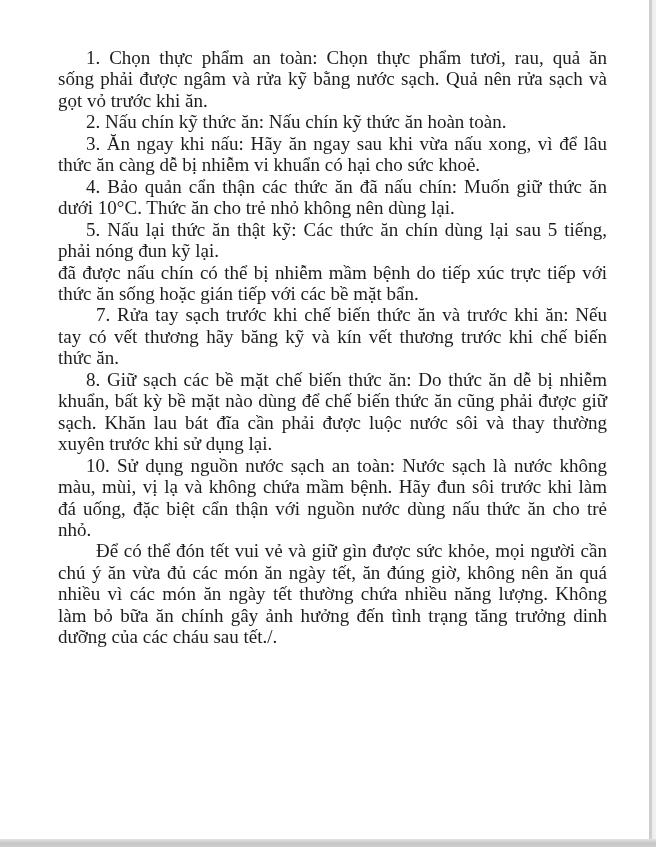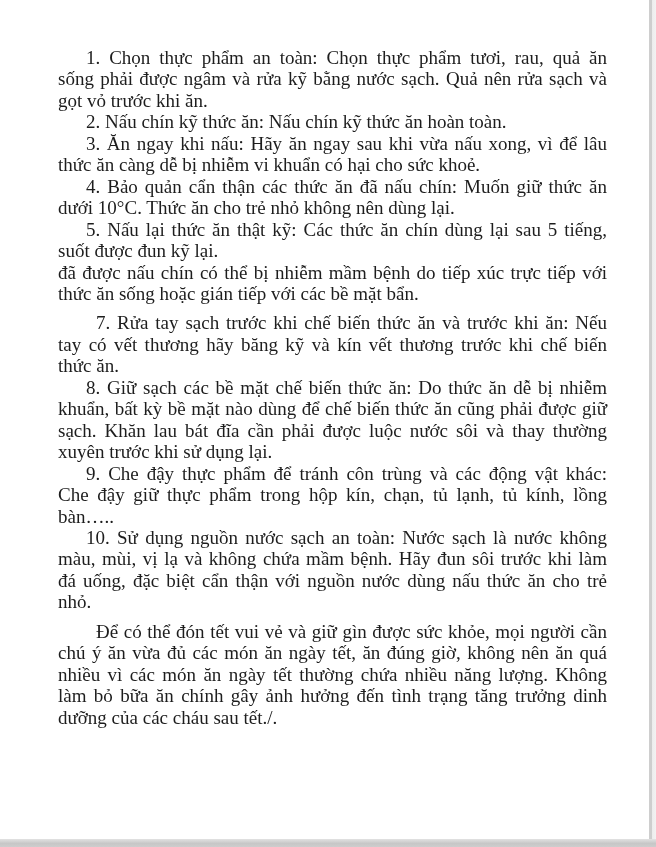--- a/index.html
+++ b/index.html
@@ -59,21 +59,20 @@
     white-space: normal;
   }
   .text-line.last-line {
     text-align-last: left;
   }
   .text-line.first-line.indent-normal {
     text-indent: 28px;
   }
   .text-line.first-line.indent-wide {
     text-indent: 38px;
-    margin-top: 8px;
   }
 </style>
 </head>
 <body>
 
 <div class="viewport">
   <div class="page">
     <div class="content" style="color: rgb(29, 29, 29);">
         <div class="paragraph">
           <div class="text-line first-line indent-normal">1. Chọn thực phẩm an toàn: Chọn thực phẩm tươi, rau, quả ăn</div>
@@ -86,41 +85,36 @@
         <div class="paragraph">
           <div class="text-line first-line indent-normal">3. Ăn ngay khi nấu: Hãy ăn ngay sau khi vừa nấu xong, vì để lâu</div>
           <div class="text-line last-line">thức ăn càng dễ bị nhiễm vi khuẩn có hại cho sức khoẻ.</div>
         </div>
         <div class="paragraph">
           <div class="text-line first-line indent-normal">4. Bảo quản cẩn thận các thức ăn đã nấu chín: Muốn giữ thức ăn</div>
           <div class="text-line last-line">dưới 10°C. Thức ăn cho trẻ nhỏ không nên dùng lại.</div>
         </div>
         <div class="paragraph">
           <div class="text-line first-line indent-normal">5. Nấu lại thức ăn thật kỹ: Các thức ăn chín dùng lại sau 5 tiếng,</div>
-          <div class="text-line last-line">suốt được đun kỹ lại.</div>
+          <div class="text-line last-line">phải nóng đun kỹ lại.</div>
         </div>
         <div class="paragraph">
           <div class="text-line">đã được nấu chín có thể bị nhiễm mầm bệnh do tiếp xúc trực tiếp với</div>
           <div class="text-line last-line">thức ăn sống hoặc gián tiếp với các bề mặt bẩn.</div>
         </div>
         <div class="paragraph">
           <div class="text-line first-line indent-wide">7. Rửa tay sạch trước khi chế biến thức ăn và trước khi ăn: Nếu</div>
           <div class="text-line">tay có vết thương hãy băng kỹ và kín vết thương trước khi chế biến</div>
           <div class="text-line last-line">thức ăn.</div>
         </div>
         <div class="paragraph">
           <div class="text-line first-line indent-normal">8. Giữ sạch các bề mặt chế biến thức ăn: Do thức ăn dễ bị nhiễm</div>
           <div class="text-line">khuẩn, bất kỳ bề mặt nào dùng để chế biến thức ăn cũng phải được giữ</div>
           <div class="text-line">sạch. Khăn lau bát đĩa cần phải được luộc nước sôi và thay thường</div>
           <div class="text-line last-line">xuyên trước khi sử dụng lại.</div>
-        </div>
-        <div class="paragraph">
-          <div class="text-line first-line indent-normal">9. Che đậy thực phẩm để tránh côn trùng và các động vật khác:</div>
-          <div class="text-line">Che đậy giữ thực phẩm trong hộp kín, chạn, tủ lạnh, tủ kính, lồng</div>
-          <div class="text-line last-line">bàn…..</div>
         </div>
         <div class="paragraph">
           <div class="text-line first-line indent-normal">10. Sử dụng nguồn nước sạch an toàn: Nước sạch là nước không</div>
           <div class="text-line">màu, mùi, vị lạ và không chứa mầm bệnh. Hãy đun sôi trước khi làm</div>
           <div class="text-line">đá uống, đặc biệt cẩn thận với nguồn nước dùng nấu thức ăn cho trẻ</div>
           <div class="text-line last-line">nhỏ.</div>
         </div>
         <div class="paragraph">
           <div class="text-line first-line indent-wide">Để có thể đón tết vui vẻ và giữ gìn được sức khỏe, mọi người cần</div>
           <div class="text-line">chú ý ăn vừa đủ các món ăn ngày tết, ăn đúng giờ, không nên ăn quá</div>

